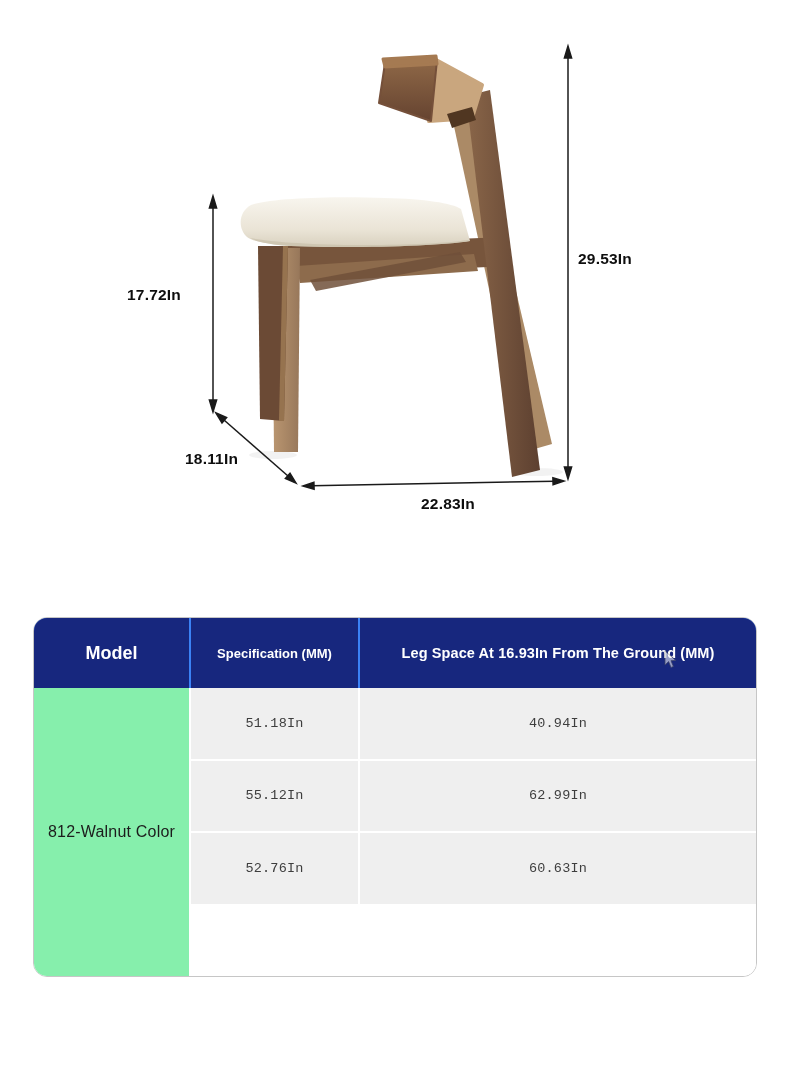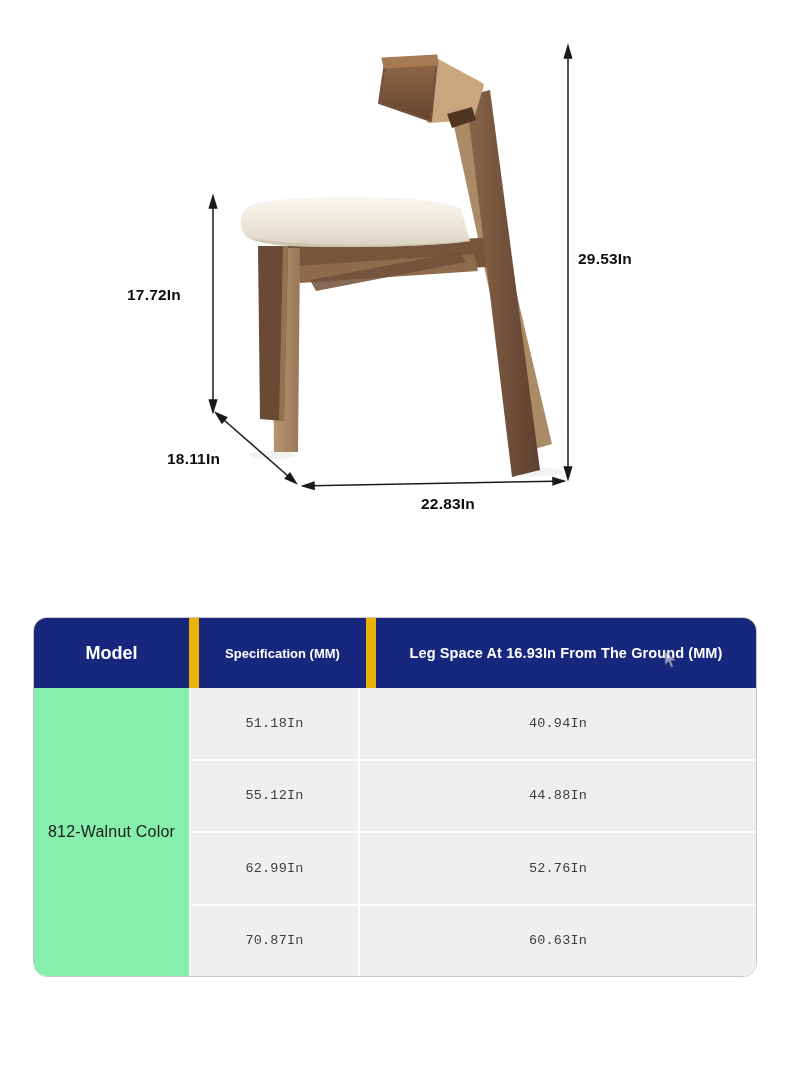--- a/index.html
+++ b/index.html
@@ -8,33 +8,33 @@
     font-family:"Liberation Sans","DejaVu Sans",sans-serif;
     -webkit-font-smoothing:antialiased;
   }
   .diagram{position:absolute;left:0;top:0;width:790px;height:565px;}
   .chair-svg{position:absolute;left:0;top:0;}
   .dim-label{
     position:absolute;font-size:15.5px;font-weight:700;color:#0e0e0e;
     letter-spacing:.2px;white-space:nowrap;
   }
   .lbl-seat-height{left:127px;top:286px;}
-  .lbl-depth{left:167px;top:450px;}
+  .lbl-depth{left:185px;top:450px;}
   .lbl-width{left:381px;top:495px;margin-left:40px;}
   .lbl-overall-height{left:578px;top:250px;}
 
   
   .spec-table{
     position:absolute;left:33px;top:617px;width:724px;height:360px;
     border:1px solid #c6c6c6;border-radius:14px;overflow:hidden;
     box-sizing:border-box;background:#ffffff;
   }
   .thead{
     position:relative;display:grid;grid-template-columns:155px 167px 1fr;
-    column-gap:10px;height:70px;background:#eab308;
+    column-gap:2px;height:70px;background:#3b82f6;
   }
   .th{
     background:#17277e;color:#ffffff;display:flex;align-items:center;
     justify-content:center;text-align:center;font-weight:700;
   }
   .th-model{font-size:18px;}
   .th-spec{font-size:13px;}
   .th-leg{font-size:14.5px;letter-spacing:.1px;}
   .tbody{
     display:grid;grid-template-columns:155px 167px 1fr;
@@ -151,21 +151,19 @@
       <path d="M1,1 L1,15 L4.6,11.6 L7,17.5 L9.4,16.4 L7,10.7 L11.8,10.4 Z" fill="#ffffff" stroke="#555555" stroke-width="0.8"></path>
     </svg>
   </div>
   <div class="tbody">
     <div class="td model-cell">812-Walnut Color</div>
 
     <div class="td val-cell">51.18In</div>
     <div class="td val-cell">40.94In</div>
 
     <div class="td val-cell">55.12In</div>
-    <div class="td val-cell">44.88In</div>
 
     <div class="td val-cell">62.99In</div>
     <div class="td val-cell">52.76In</div>
 
-    <div class="td val-cell">70.87In</div>
     <div class="td val-cell">60.63In</div>
   </div>
 </div>
 
 </body></html>

